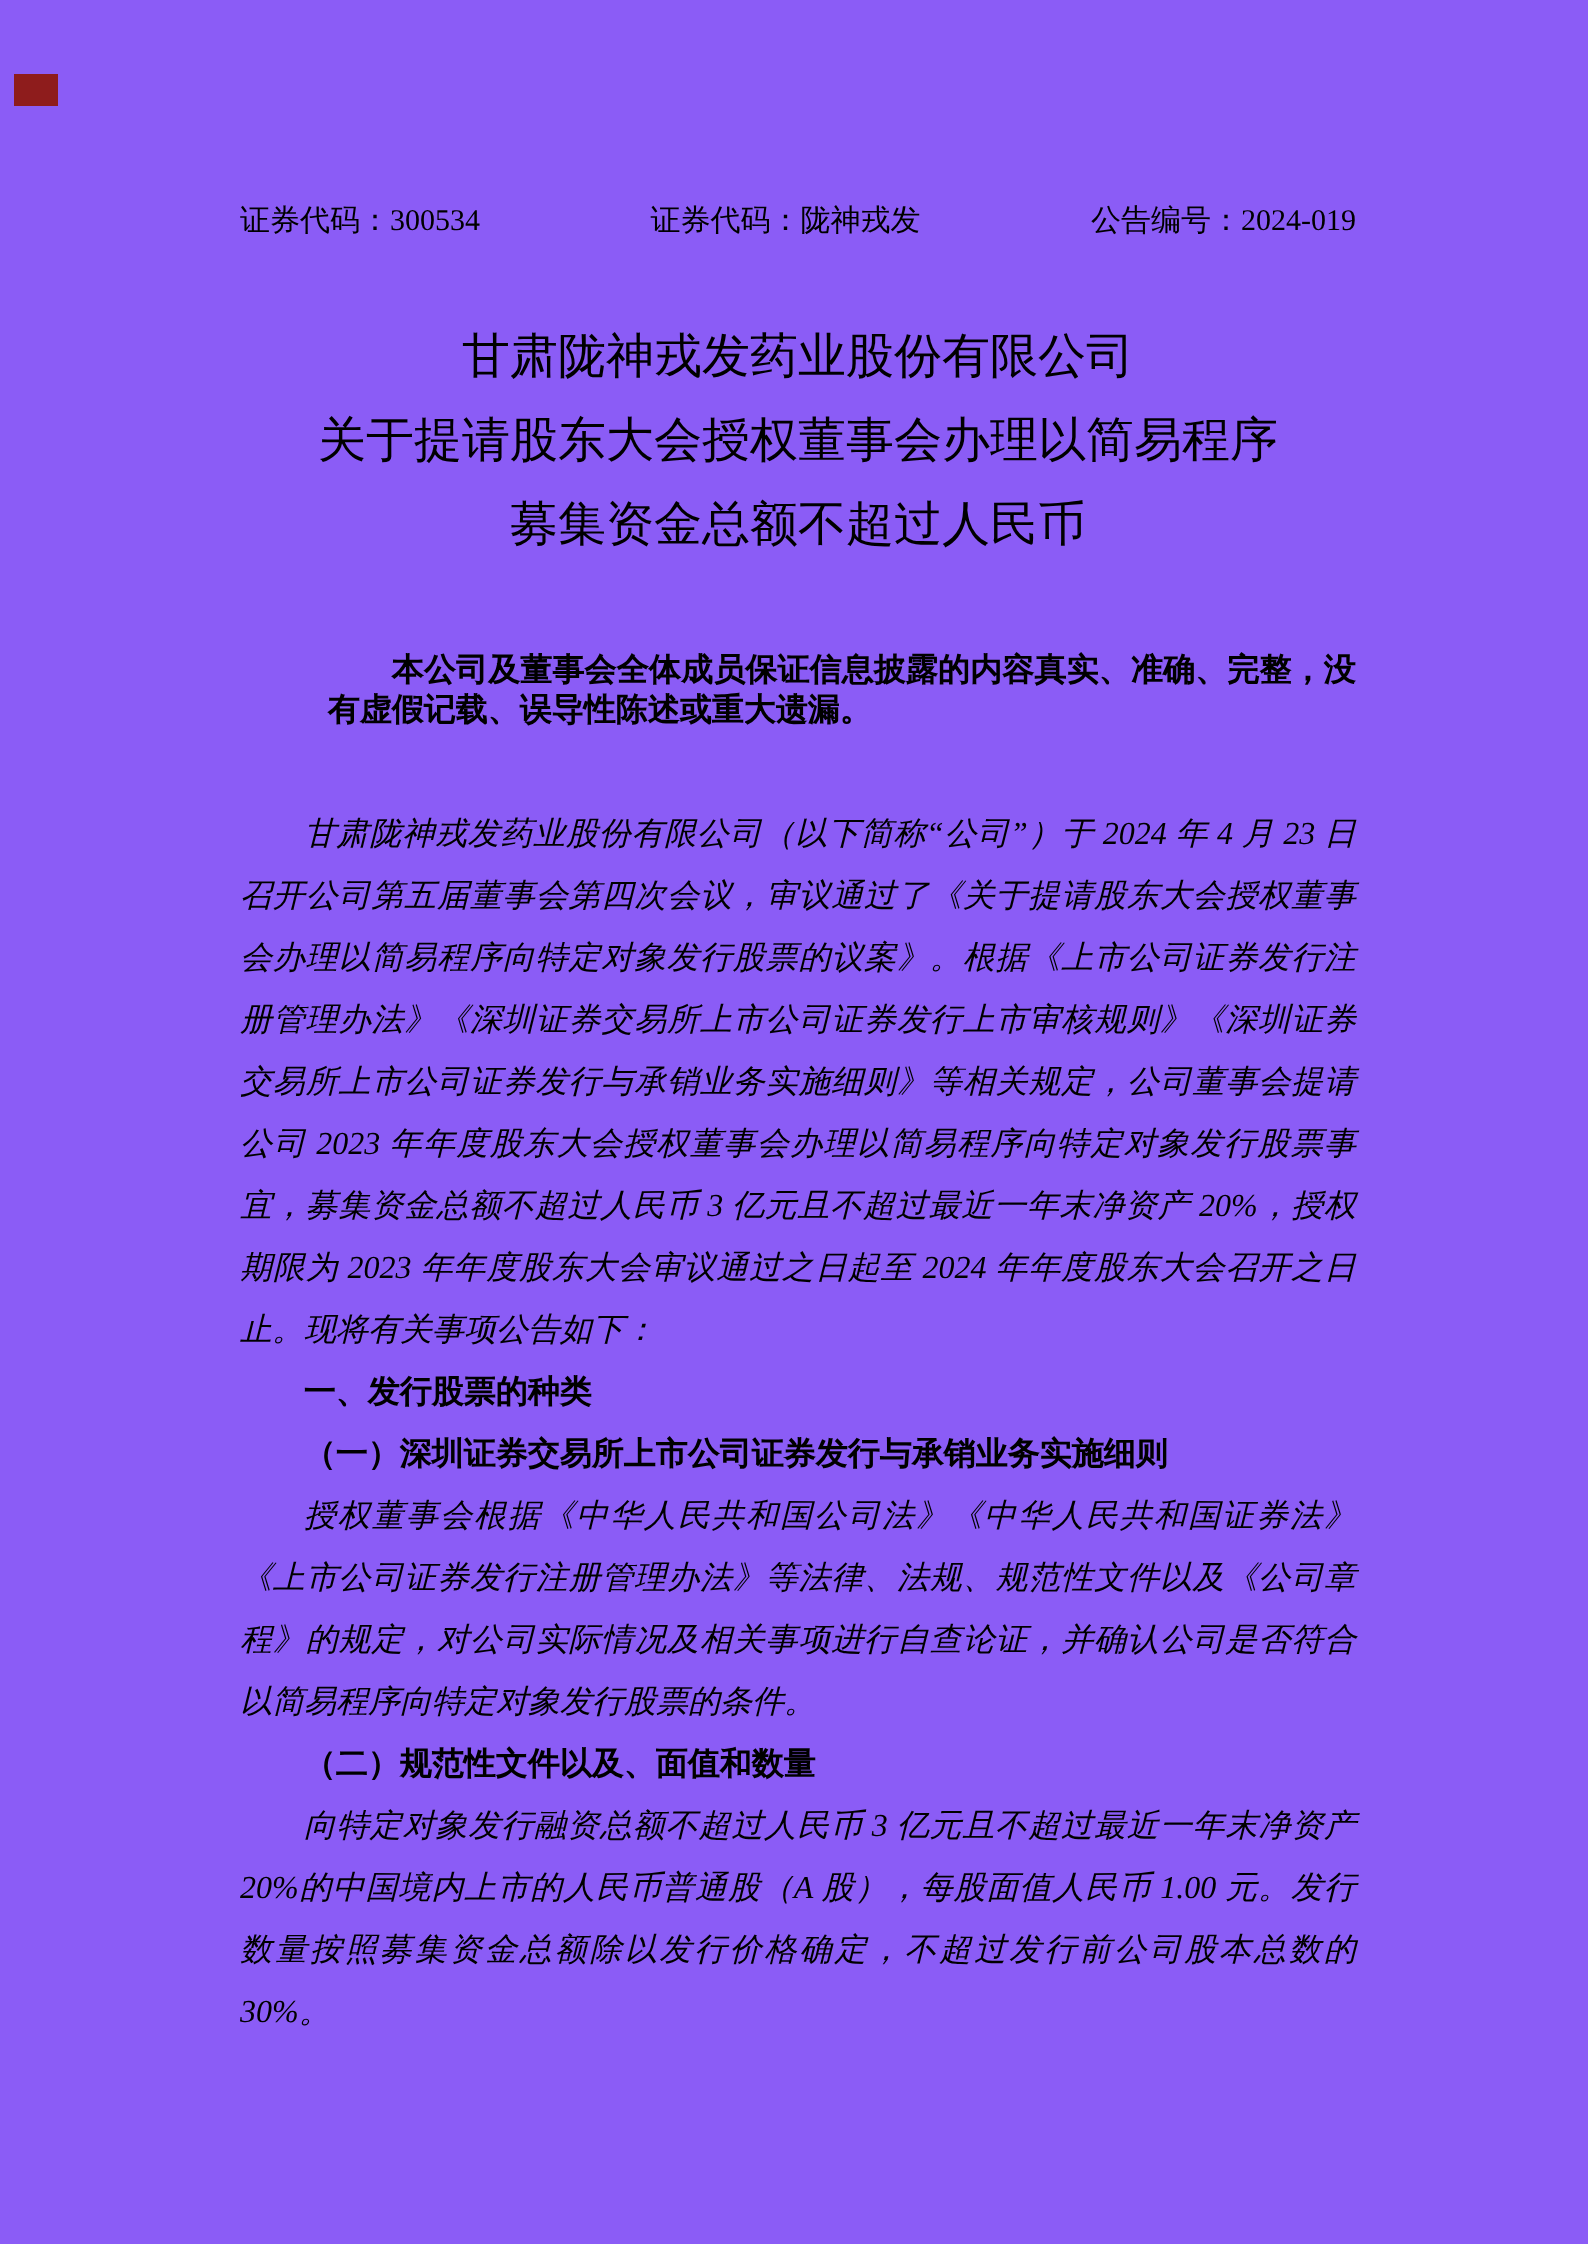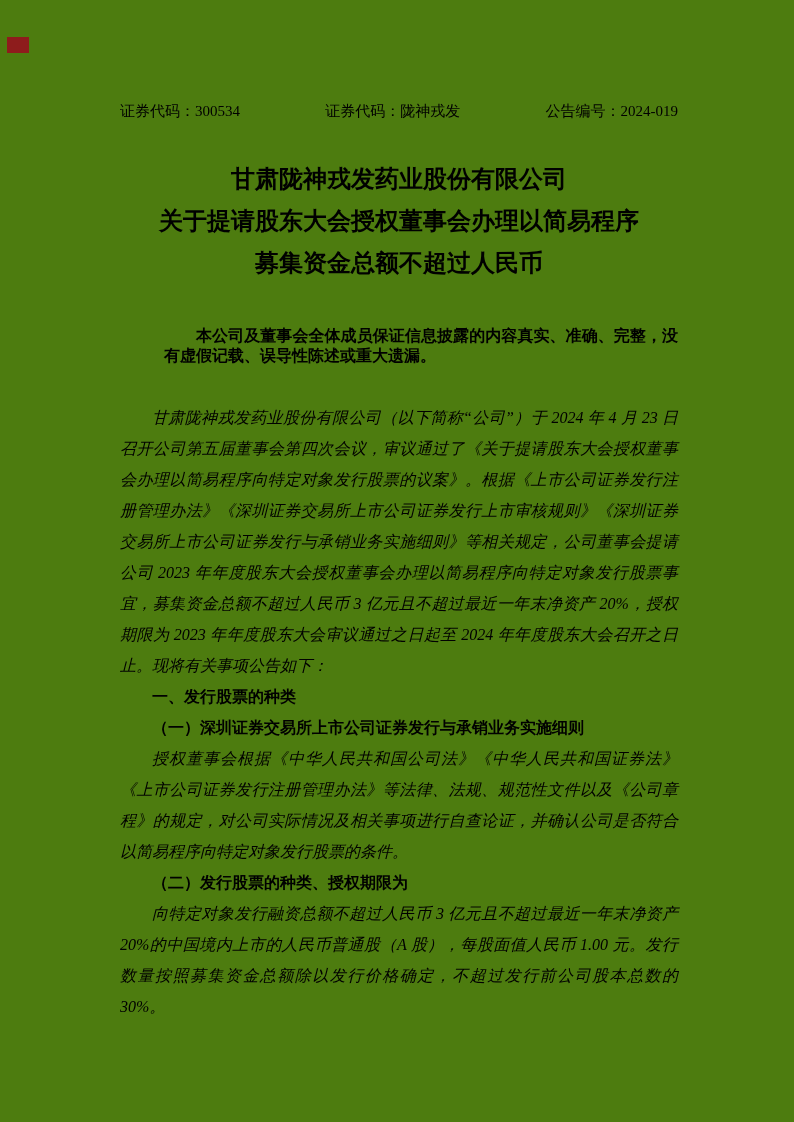--- a/index.html
+++ b/index.html
@@ -1,21 +1,21 @@
 <!DOCTYPE html>
 <html><head>
 <meta charset="utf-8">
 <style>
   html, body { margin: 0; padding: 0; background: #ffffff; }
   .page {
     position: relative;
     width: 794px;
     height: 1122px;
     margin: 0 auto;
-    background: #4d7c0f;
+    background: #8b5cf6;
     font-family: "Liberation Serif", "DejaVu Serif", serif;
     color: #000000;
     overflow: hidden;
     box-sizing: border-box;
   }
   .corner-marker {
     position: absolute;
     left: 7px;
     top: 37px;
     width: 22px;
@@ -34,21 +34,21 @@
   }
   .content {
     position: absolute;
     left: 120px;
     top: 150px;
     width: 558px;
   }
   .title-block {
     margin-top: 8px;
     text-align: center;
-    font-weight: bold;
+    font-weight: normal;
     font-size: 24px;
     line-height: 42px;
   }
   .notice {
     margin-top: 42px;
     font-weight: bold;
     font-size: 16px;
     line-height: 20px;
     text-indent: 2em;
     text-align: justify;
@@ -89,18 +89,18 @@
         <div>甘肃陇神戎发药业股份有限公司</div>
         <div>关于提请股东大会授权董事会办理以简易程序</div>
         <div>募集资金总额不超过人民币</div>
       </div>
     <div class="notice">本公司及董事会全体成员保证信息披露的内容真实、准确、完整，没有虚假记载、误导性陈述或重大遗漏。</div>
     <div class="body-blocks">
         <div class="paragraph">甘肃陇神戎发药业股份有限公司（以下简称“公司”）于 2024 年 4 月 23 日召开公司第五届董事会第四次会议，审议通过了《关于提请股东大会授权董事会办理以简易程序向特定对象发行股票的议案》。根据《上市公司证券发行注册管理办法》《深圳证券交易所上市公司证券发行上市审核规则》《深圳证券交易所上市公司证券发行与承销业务实施细则》等相关规定，公司董事会提请公司 2023 年年度股东大会授权董事会办理以简易程序向特定对象发行股票事宜，募集资金总额不超过人民币 3 亿元且不超过最近一年末净资产 20%，授权期限为 2023 年年度股东大会审议通过之日起至 2024 年年度股东大会召开之日止。现将有关事项公告如下：</div>
         <div class="heading">一、发行股票的种类</div>
         <div class="heading">（一）深圳证券交易所上市公司证券发行与承销业务实施细则</div>
         <div class="paragraph">授权董事会根据《中华人民共和国公司法》《中华人民共和国证券法》《上市公司证券发行注册管理办法》等法律、法规、规范性文件以及《公司章程》的规定，对公司实际情况及相关事项进行自查论证，并确认公司是否符合以简易程序向特定对象发行股票的条件。</div>
-        <div class="heading">（二）发行股票的种类、授权期限为</div>
+        <div class="heading">（二）规范性文件以及、面值和数量</div>
         <div class="paragraph">向特定对象发行融资总额不超过人民币 3 亿元且不超过最近一年末净资产 20%的中国境内上市的人民币普通股（A 股），每股面值人民币 1.00 元。发行数量按照募集资金总额除以发行价格确定，不超过发行前公司股本总数的 30%。</div>
       </div>
   </div>
 
 </div>
 
 </body></html>

